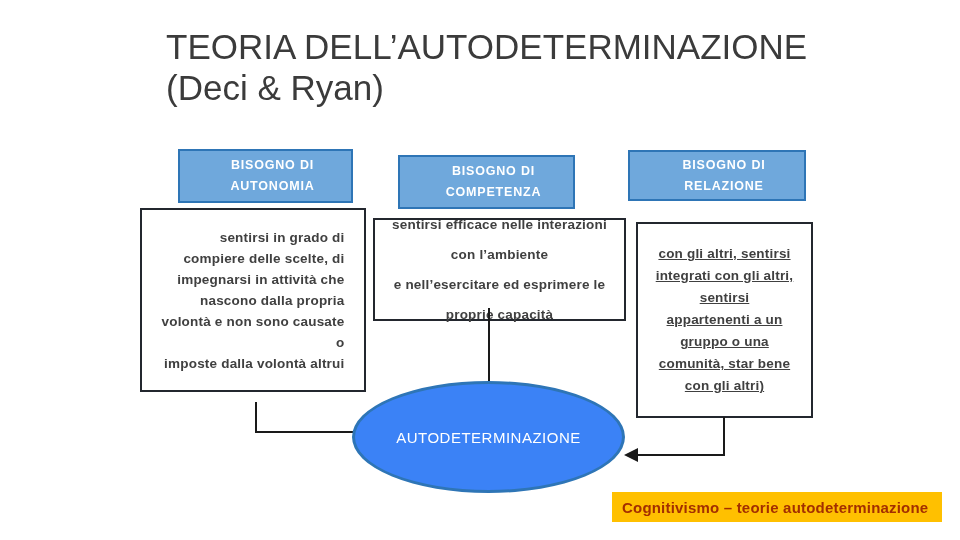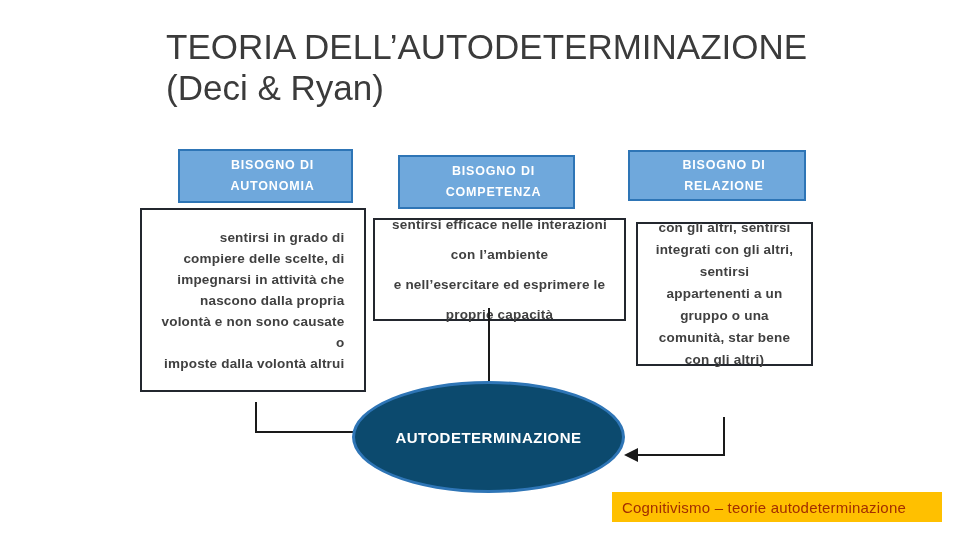--- a/index.html
+++ b/index.html
@@ -54,21 +54,21 @@
     line-height: 21px;
     display: flex;
     align-items: center;
     justify-content: center;
     padding: 4px;
     box-sizing: border-box;
     letter-spacing: 0.2px;
   }
   .desc-1 { left: 140px; top: 208px; width: 226px; height: 184px; text-align: right; }
   .desc-2 { left: 373px; top: 218px; width: 253px; height: 103px; line-height: 30px; }
-  .desc-3 { left: 636px; top: 222px; width: 177px; height: 144px; line-height: 22px; }
+  .desc-3 { left: 636px; top: 222px; width: 177px; height: 196px; line-height: 22px; text-decoration: underline; }
   .conn { position: absolute; background: #1a1a1a; }
   .conn-mid-v   { left: 488px; top: 308px; width: 2px; height: 80px; }
   .conn-left-v  { left: 255px; top: 402px; width: 2px; height: 31px; }
   .conn-left-h  { left: 255px; top: 431px; width: 101px; height: 2px; }
   .conn-right-v { left: 723px; top: 417px; width: 2px; height: 39px; }
   .conn-right-h { left: 637px; top: 454px; width: 88px; height: 2px; }
   .arrowhead-left {
     position: absolute;
     left: 624px;
     top: 448px;
@@ -77,42 +77,42 @@
     border-top: 7px solid transparent;
     border-bottom: 7px solid transparent;
     border-right: 14px solid #1a1a1a;
   }
   .ellipse {
     position: absolute;
     left: 352px;
     top: 381px;
     width: 273px;
     height: 112px;
-    background: #0c4a6e;
+    background: #3b82f6;
     border: 3px solid #2E75B6;
     border-radius: 50%;
     display: flex;
     align-items: center;
     justify-content: center;
     color: #ffffff;
     font-size: 15px;
-    font-weight: bold;
+    font-weight: normal;
     letter-spacing: 0.5px;
     box-sizing: border-box;
   }
   .footer-tag {
     position: absolute;
     left: 612px;
     top: 492px;
     width: 330px;
     height: 30px;
     background: #FFC000;
     color: #A32E00;
     font-size: 15px;
-    font-weight: normal;
+    font-weight: bold;
     display: flex;
     align-items: center;
     padding-left: 10px;
     box-sizing: border-box;
     letter-spacing: 0.2px;
   }
 </style>
 </head>
 <body>
 

